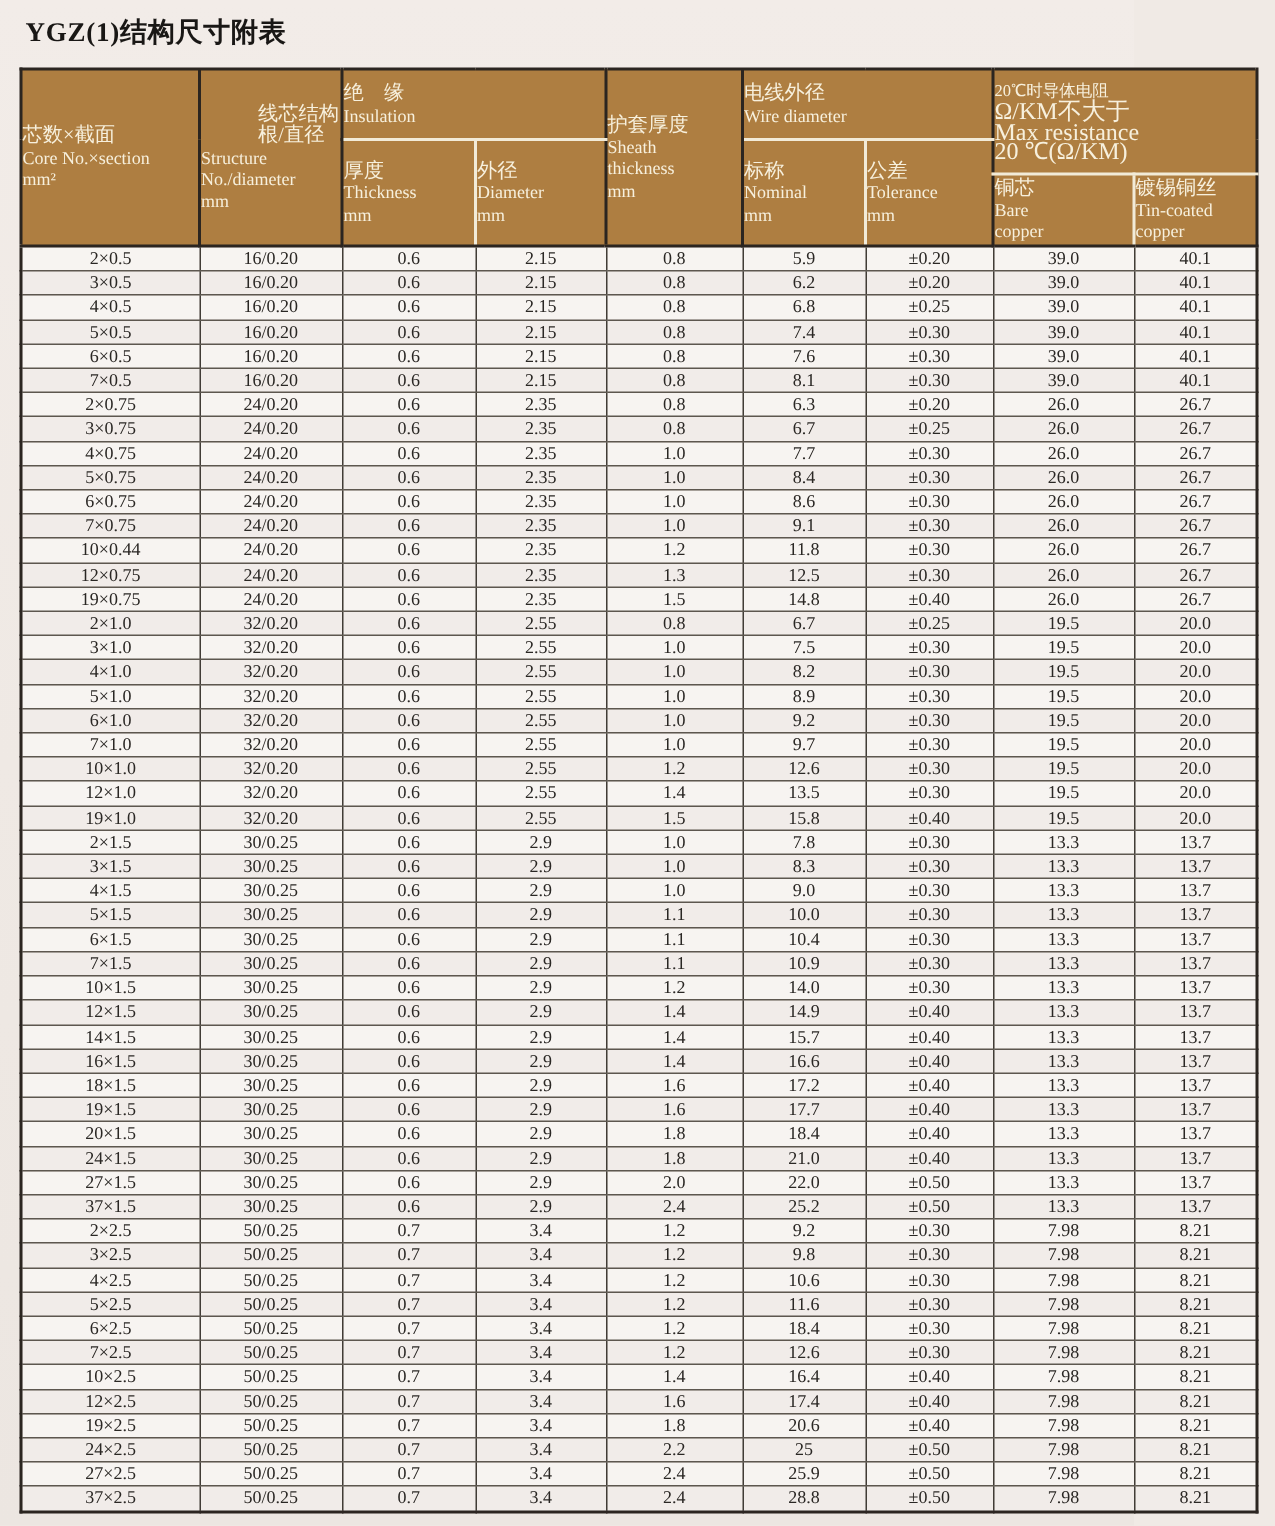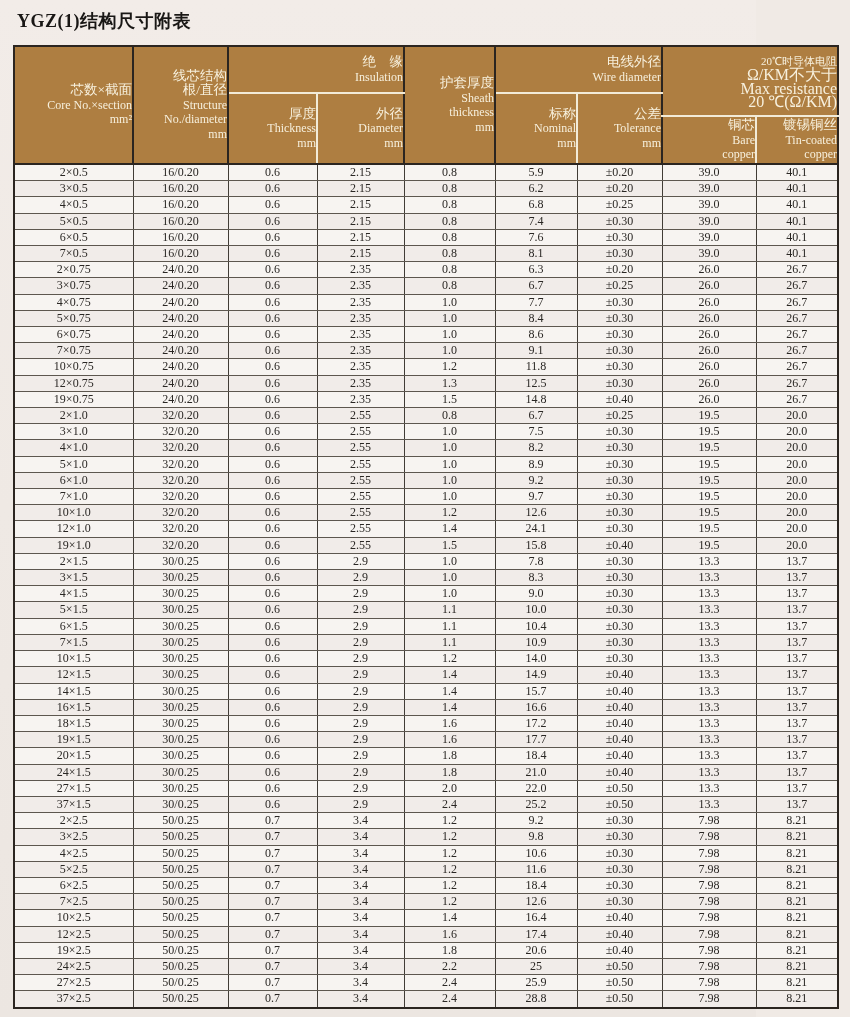--- a/index.html
+++ b/index.html
@@ -20,21 +20,21 @@
     position:absolute; left:13px; top:45px;
     width:824px; table-layout:fixed; border-collapse:collapse;
     border:2px solid #2b2520;
   }
 
   
   th {
     background:#ae7e41;
     color:#f7f0dd;
     font-weight:normal;
-    padding:0; vertical-align:middle; text-align:right;
+    padding:0; vertical-align:middle; text-align:left;
     border-right:2px solid #2b2520;
     border-bottom:2px solid #2b2520;
   }
   tr.hr1 { height:47px; }
   tr.hr2 { height:23px; }
   tr.hr3 { height:48px; }
   th .hline { font-size:12px; line-height:14.5px; white-space:nowrap; }
   th.zh1 .hline:first-child { font-size:13.5px; }
   th.zh2 .hline:nth-child(-n+2) { font-size:13.5px;padding-left:38px; }
   th.white-r { border-right:2px solid #f2ebd8; }
@@ -271,21 +271,21 @@
           <td>24/0.20</td>
           <td>0.6</td>
           <td>2.35</td>
           <td>1.0</td>
           <td>9.1</td>
           <td>±0.30</td>
           <td>26.0</td>
           <td>26.7</td>
         </tr>
         <tr>
-          <td>10×0.75</td>
+          <td>10×0.44</td>
           <td>24/0.20</td>
           <td>0.6</td>
           <td>2.35</td>
           <td>1.2</td>
           <td>11.8</td>
           <td>±0.30</td>
           <td>26.0</td>
           <td>26.7</td>
         </tr>
         <tr>
@@ -386,21 +386,21 @@
           <td>±0.30</td>
           <td>19.5</td>
           <td>20.0</td>
         </tr>
         <tr>
           <td>12×1.0</td>
           <td>32/0.20</td>
           <td>0.6</td>
           <td>2.55</td>
           <td>1.4</td>
-          <td>24.1</td>
+          <td>13.5</td>
           <td>±0.30</td>
           <td>19.5</td>
           <td>20.0</td>
         </tr>
         <tr>
           <td>19×1.0</td>
           <td>32/0.20</td>
           <td>0.6</td>
           <td>2.55</td>
           <td>1.5</td>

